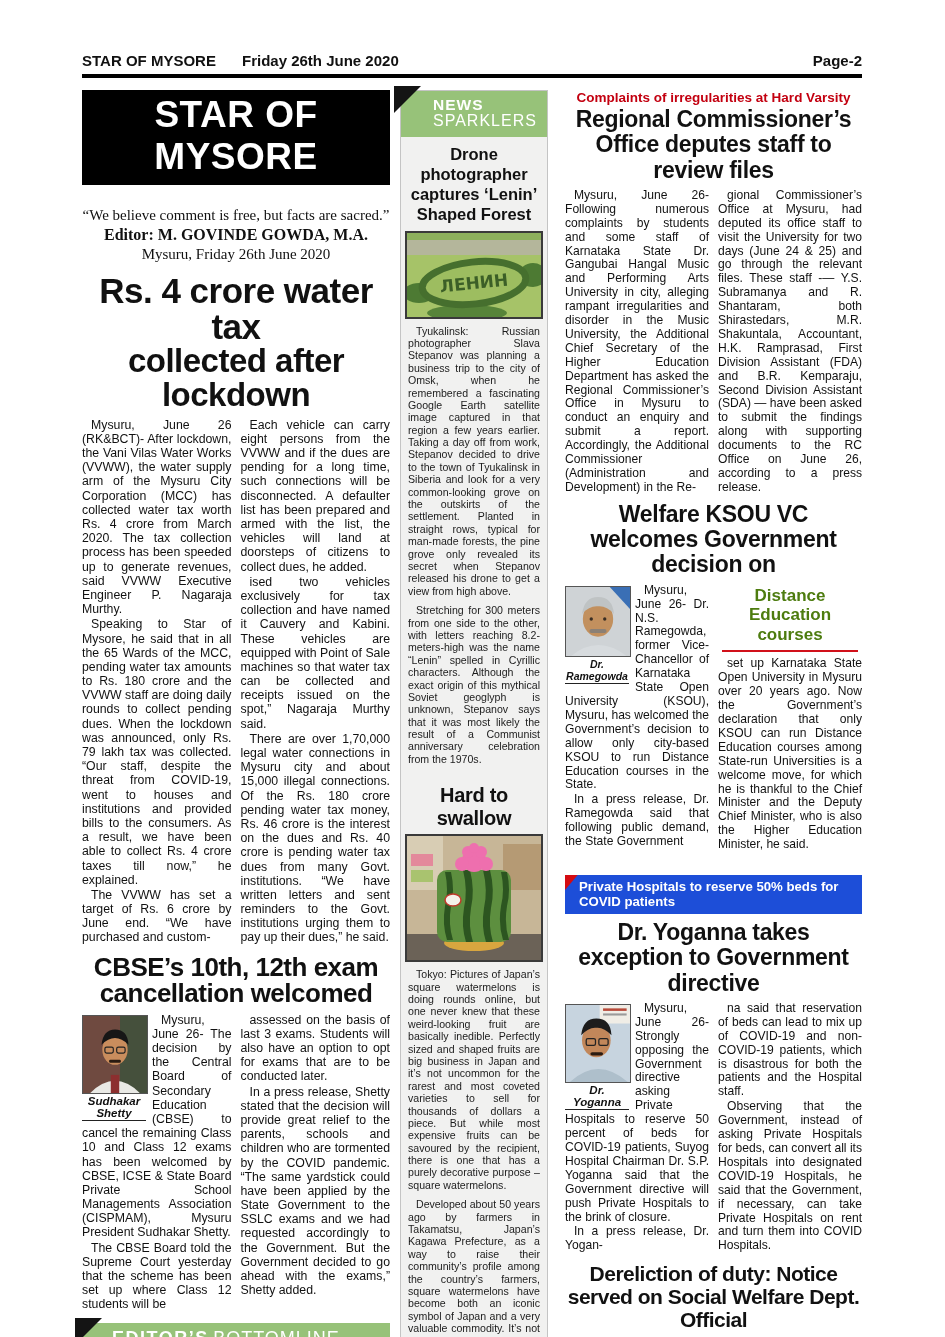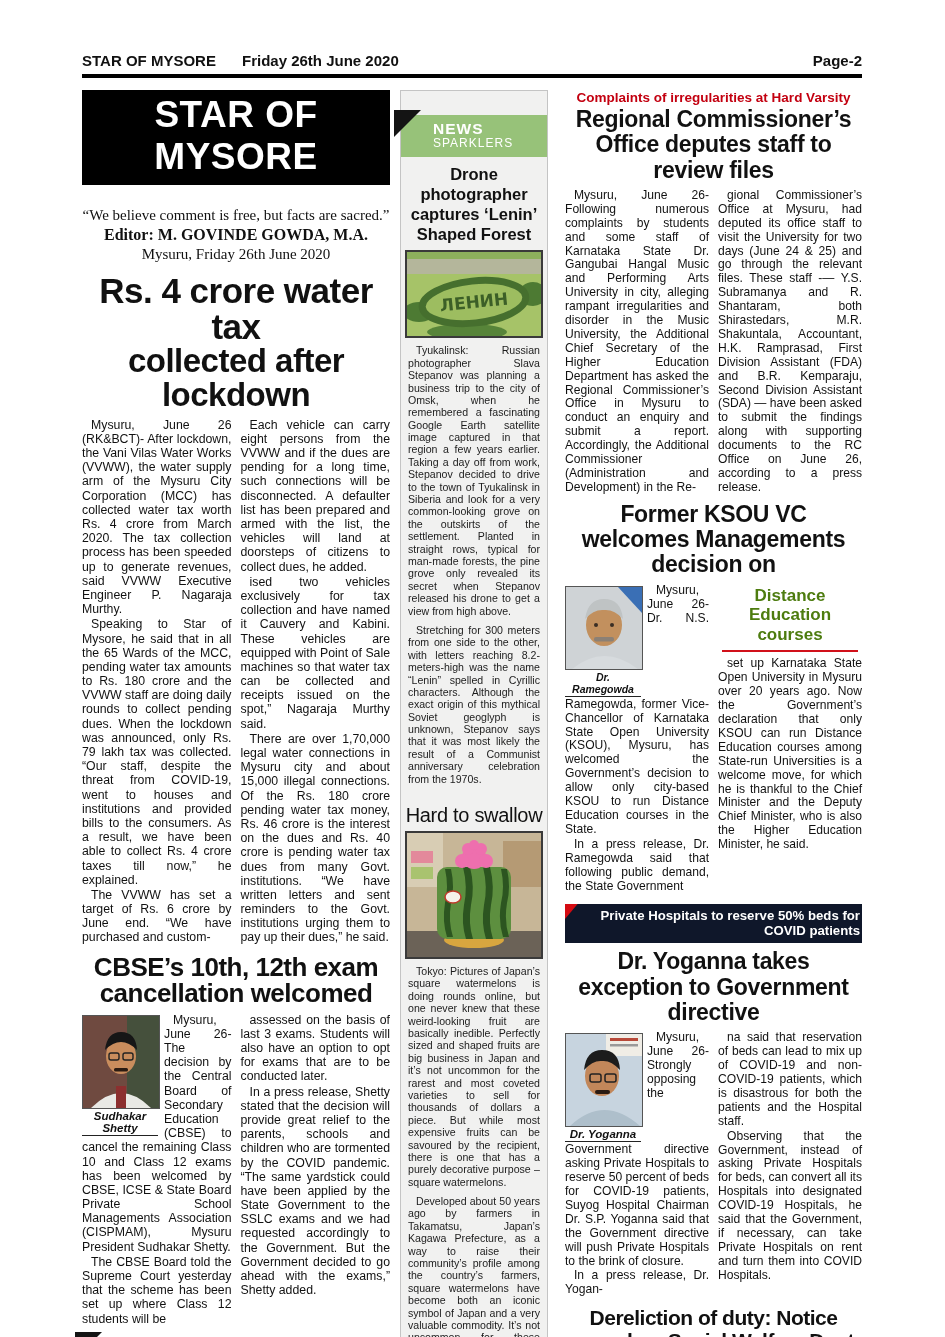--- a/index.html
+++ b/index.html
@@ -29,52 +29,52 @@
   .hl-xl{font-size:35px;margin-top:10px;}
   .hl-l{font-size:33px;}
   .hl-m{font-size:26px;margin-top:8px;}
   .hl-r{font-size:23px;margin-top:6px;line-height:1.1;letter-spacing:-.3px;}
   .hl-s{font-size:21px;margin-top:8px;line-height:1.1;}
 
   .twocol{display:flex;gap:9px;margin-top:6px;}
   .twocol .tcol{flex:1;min-width:0;}
   .body-txt p{font-size:12.3px;line-height:1.155;text-align:justify;margin:0 0 1px;text-indent:9px;}
 
-  .photo-float{float:left;width:76px;margin:2px 6px 1px 0;}
+  .photo-float{float:left;width:64px;margin:2px 6px 1px 0;}
   .photo-cap{font-size:11.5px;font-weight:bold;font-style:italic;text-align:center;
              border-bottom:1.5px solid #222;padding:1px 0;}
   .portrait{display:block;width:100%;border:1px solid #555;}
 
   
   .green-head{position:relative;background:#97c279;color:#fff;margin-top:10px;}
   .corner-fold{position:absolute;top:-5px;left:-7px;width:0;height:0;
                border-top:27px solid #141414;border-right:27px solid transparent;}
   .gh-inner{padding:5px 6px 6px 30px;}
   .gh-b{font-weight:bold;font-size:18px;letter-spacing:1.5px;}
   .gh-l{font-weight:normal;font-size:18px;letter-spacing:1px;}
 
   
   .col-mid{background:#f1f1f0;border:1px solid #c4c4c4;box-sizing:border-box;}
   .sp-head{position:relative;background:#97c279;color:#fff;margin:0;}
-  .sp-inner{padding:6px 4px 7px 32px;line-height:1.05;margin-top:24px;}
+  .sp-inner{padding:6px 4px 7px 32px;line-height:1.05;}
   .sp-news{font-weight:bold;font-size:15.5px;letter-spacing:1px;display:block;}
-  .sp-spark{font-weight:normal;font-size:12px;letter-spacing:1px;display:block;}
+  .sp-spark{font-weight:normal;font-size:16px;letter-spacing:1px;display:block;}
   .sp-hl{font-weight:bold;font-size:16.5px;text-align:center;line-height:1.22;margin:7px 3px 6px;}
-  .sp-hl2{font-weight:normal;font-size:20px;text-align:center;margin:8px 2px 4px;letter-spacing:-.3px;}
+  .sp-hl2{font-weight:bold;font-size:20px;text-align:center;margin:8px 2px 4px;letter-spacing:-.3px;}
   .sp-img{display:block;width:134px;margin:0 auto;border:2px solid #3a3a3a;}
   .sp-txt{padding:6px 7px 4px;}
   .sp-txt p{font-size:10.6px;line-height:1.17;text-align:justify;margin:0 0 7px;text-indent:8px;color:#1c1c1c;}
 
   
   .kicker{color:#c30010;font-weight:bold;font-size:13.5px;text-align:center;margin:0 0 2px;}
   .rc-body p{font-size:12.1px;line-height:1.15;}
   .red-sub{color:#4d7c0f;font-weight:bold;font-size:17px;text-align:center;line-height:1.15;
            border-bottom:2.5px solid #d1101a;padding-bottom:6px;margin:2px 4px 5px;}
-  .black-bar{position:relative;background:#0f172a;color:#fff;font-weight:bold;font-size:13.2px;
-             text-align:right;padding:4px 2px 5px 14px;margin-top:10px;overflow:hidden;}
+  .black-bar{position:relative;background:#1d4ed8;color:#fff;font-weight:bold;font-size:13.2px;
+             text-align:left;padding:4px 2px 5px 14px;margin-top:22px;overflow:hidden;}
   .red-wedge{position:absolute;left:-6px;top:-4px;width:0;height:0;
              border-top:26px solid #d40b12;border-right:22px solid transparent;}
   .clearfix::after{content:"";display:block;clear:both;}
 </style>
 </head>
 <body>
 
 <div class="page">
  <div class="inner">
 
@@ -216,21 +216,21 @@
      <h2 class="hl hl-r" style="margin-top:0;">Regional Commissioner’s Office deputes staff to review files</h2>
      <div class="twocol body-txt rc-body">
        <div class="tcol">
               <p>Mysuru, June 26- Following numerous complaints by students and some staff of Karnataka State Dr. Gangubai Hangal Music and Performing Arts University in city, alleging rampant irregularities and disorder in the Music University, the Additional Chief Secretary of the Higher Education Department has asked the Regional Commissioner’s Office in Mysuru to conduct an enquiry and submit a report. Accordingly, the Additional Commissioner (Administration and Development) in the Re-</p>
             </div>
        <div class="tcol">
               <p>gional Commissioner’s Office at Mysuru, had deputed its office staff to visit the University for two days (June 24 &amp; 25) and go through the relevant files. These staff -— Y.S. Subramanya and R. Shantaram, both Shirastedars, M.R. Shakuntala, Accountant, H.K. Ramprasad, First Division Assistant (FDA) and B.R. Kemparaju, Second Division Assistant (SDA) — have been asked to submit the findings along with supporting documents to the RC Office on June 26, according to a press release.</p>
             </div>
      </div>
 
-     <h2 class="hl hl-r">Former KSOU VC welcomes Managements decision on</h2>
+     <h2 class="hl hl-r">Welfare KSOU VC welcomes Government decision on</h2>
      <div class="twocol body-txt rc-body">
        <div class="tcol clearfix">
          <span class="photo-float">
            <svg class="portrait" viewBox="0 0 76 82" xmlns="http://www.w3.org/2000/svg">
              <rect width="76" height="82" fill="#cfd3d6"></rect>
              <polygon points="52,0 76,0 76,26" fill="#3a6fb5"></polygon>
              <path d="M6 82 Q38 56 72 82 Z" fill="#d7dbde"></path>
              <ellipse cx="38" cy="38" rx="18" ry="21" fill="#c2905e"></ellipse>
              <path d="M19 32 Q22 12 38 12 Q55 12 57 32 Q48 22 38 23 Q28 22 19 32 Z" fill="#bfc3c4"></path>
              <rect x="28" y="50" width="20" height="4.5" rx="2" fill="#8b8075"></rect>

